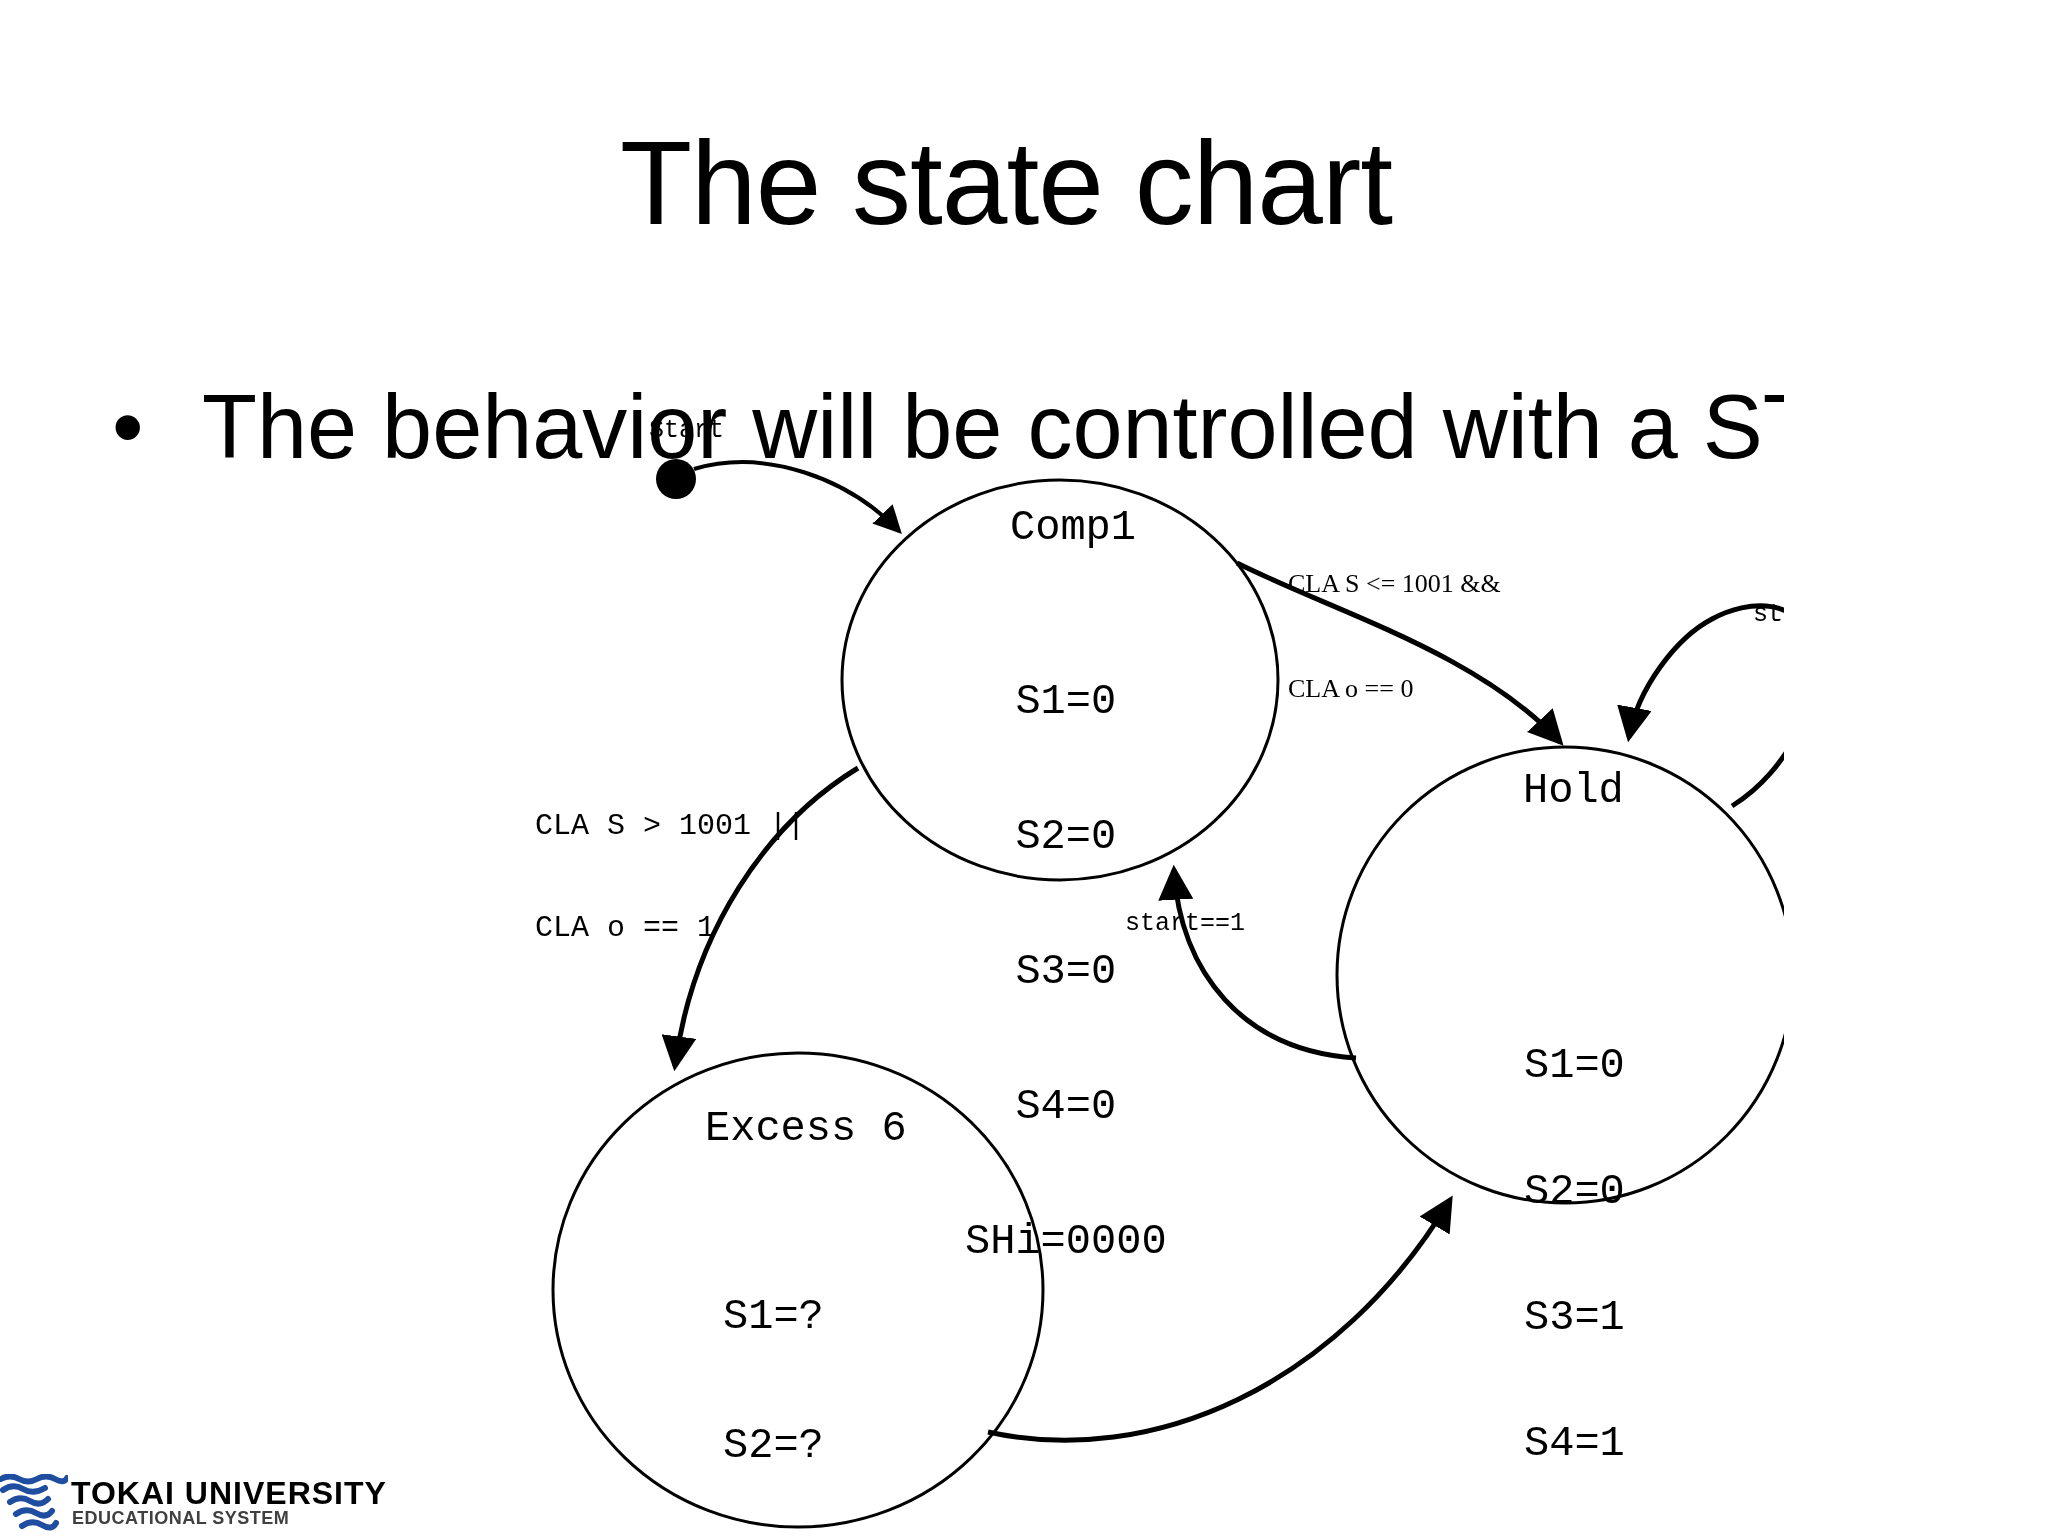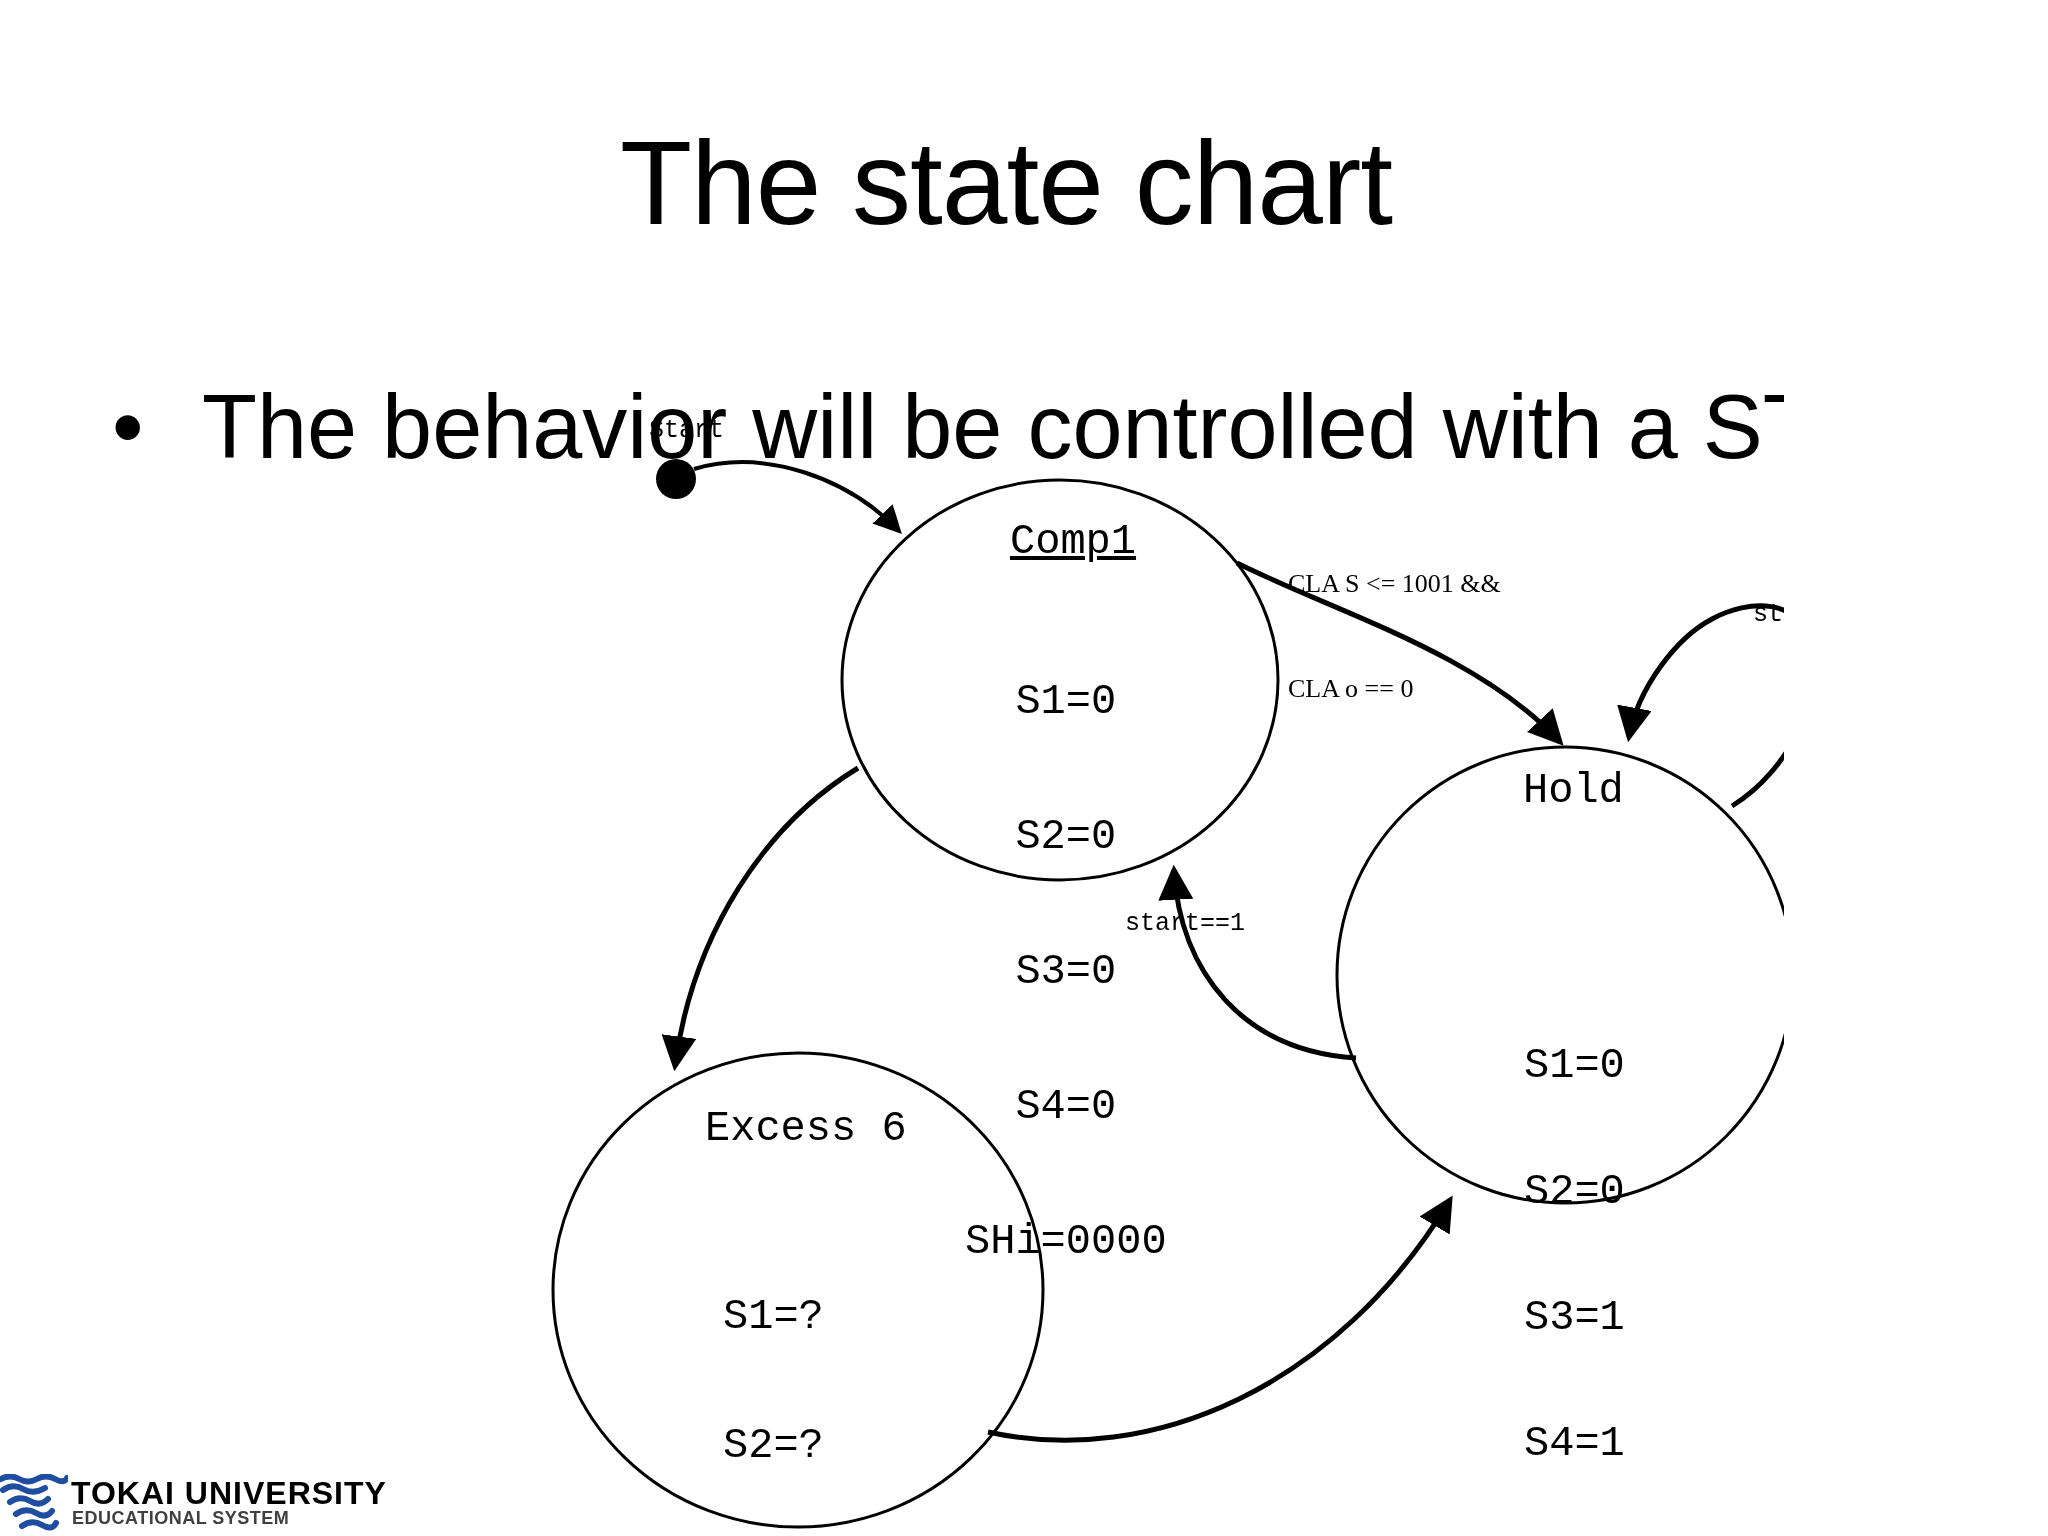--- a/index.html
+++ b/index.html
@@ -31,21 +31,21 @@
 
 <div class="slide">
 
   <div class="abs sans title" style="left:1006px;top:124px;transform:translateX(-50%);white-space:nowrap;">The state chart</div>
 
   <div class="abs sans bullet-marker" style="left:112px;top:382px;">•</div>
   <div class="abs sans bullet-text" style="left:202px;top:382px;white-space:nowrap;">The behavior will be controlled with a STM.</div>
 
   <div class="abs mono start-label" style="left:630px;top:418px;margin-left:19px;">Start</div>
 
-  <div class="abs mono state-name" style="left:1010px;top:521px;text-decoration:underline;">Comp1</div>
+  <div class="abs mono state-name" style="left:1010px;top:507px;">Comp1</div>
   <div class="abs mono state-lines" style="left:965px;top:590px;">
     <div>S1=0</div>
     <div>S2=0</div>
     <div>S3=0</div>
     <div>S4=0</div>
     <div>SHi=0000</div>
   </div>
 
   <div class="abs mono state-name" style="left:1523px;top:770px;">Hold</div>
   <div class="abs mono state-lines hold-lines" style="left:1524px;top:961px;">
@@ -66,20 +66,24 @@
 
   <div class="abs mono guard" style="left:1288px;top:496px;font-family:Liberation Serif, serif;">
     <div>CLA S &lt;= 1001 &amp;&amp;</div>
     <div>CLA o == 0</div>
   </div>
 
   <div class="abs mono guard-small" style="left:1753px;top:602px;">start==0</div>
 
   <div class="abs mono guard-small" style="left:1125px;top:911px;">start==1</div>
 
+  <div class="abs mono guard-left" style="left:535px;top:741px;">
+    <div>CLA S &gt; 1001 ||</div>
+    <div>CLA o == 1</div>
+  </div>
 
   <svg class="layer" width="2048" height="1536" viewBox="0 0 2048 1536">
     <defs>
       <marker id="arw" viewBox="0 0 10 10" refX="8.5" refY="5" markerWidth="7" markerHeight="7" orient="auto" markerUnits="strokeWidth">
         <path d="M0,0 L10,5 L0,10 z" fill="#000"></path>
       </marker>
     </defs>
 
     <circle cx="676" cy="479" r="20" fill="#000"></circle>
 

